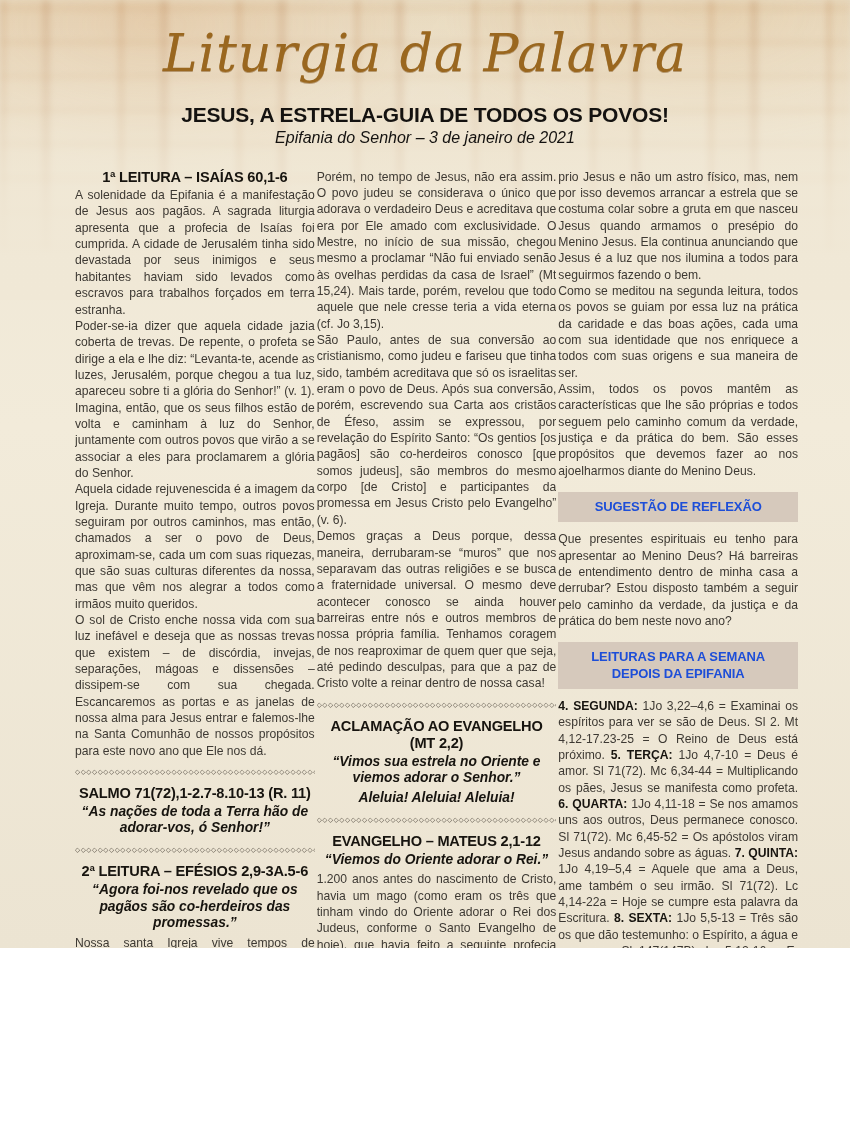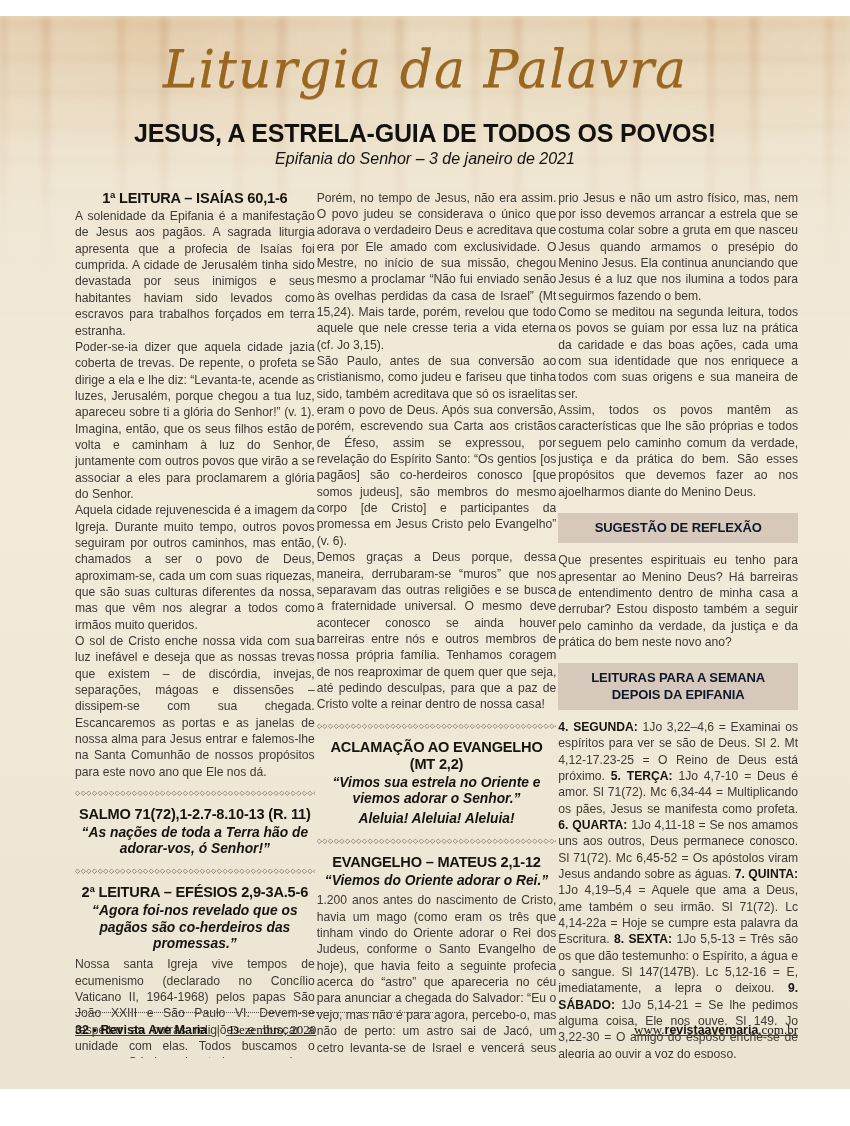--- a/index.html
+++ b/index.html
@@ -1,19 +1,19 @@
 <!DOCTYPE html>
 <html lang="pt"><head>
 <meta charset="utf-8">
 <style>
   html,body{margin:0;padding:0;}
   .page{
     position:relative;
-    width:850px;height:1073px;
-    margin:16px auto;
+    width:850px;height:948px;
+    margin:0 auto;
     background:linear-gradient(180deg,#e7d9bf 0%,#f0e8d6 20%,#f2ebda 45%,#ece4d2 100%);
     overflow:hidden;
     font-family:"Liberation Sans",sans-serif;
     color:#3d3933;
   }
   
   .page::before{
     content:"";
     position:absolute;left:0;top:0;right:0;height:250px;
     background:
@@ -47,21 +47,21 @@
     font-family:"DejaVu Serif",serif;
     font-style:italic;
     font-size:52px;
     line-height:1.05;
     color:#9a671f;
     text-shadow:0 1px 0 rgba(122,76,18,.45);
     letter-spacing:1px;
   }
   .headline{
     margin-top:22px;
-    font-size:25px;
+    font-size:21px;
     font-weight:bold;
     letter-spacing:-.2px;
     color:#141210;
   }
   .subheadline{
     margin-top:2px;
     font-size:16px;
     font-weight:normal;
     font-style:italic;
     color:#141210;
@@ -106,21 +106,21 @@
     text-align:center;
     font-size:6.6px;
     letter-spacing:.6px;
     color:#4d463c;
     white-space:nowrap;
     overflow:hidden;
     margin:9px 0 8px;
   }
   .box-title{
     background:#d6c9bc;
-    color:#0f172a;
+    color:#1d4ed8;
     font-weight:bold;
     font-size:13px;
     text-align:center;
     line-height:1.25;
     padding:7px 4px;
     margin:13px 0 9px;
     letter-spacing:-.1px;
   }
   .week p b{ color:#17140f; }
 

